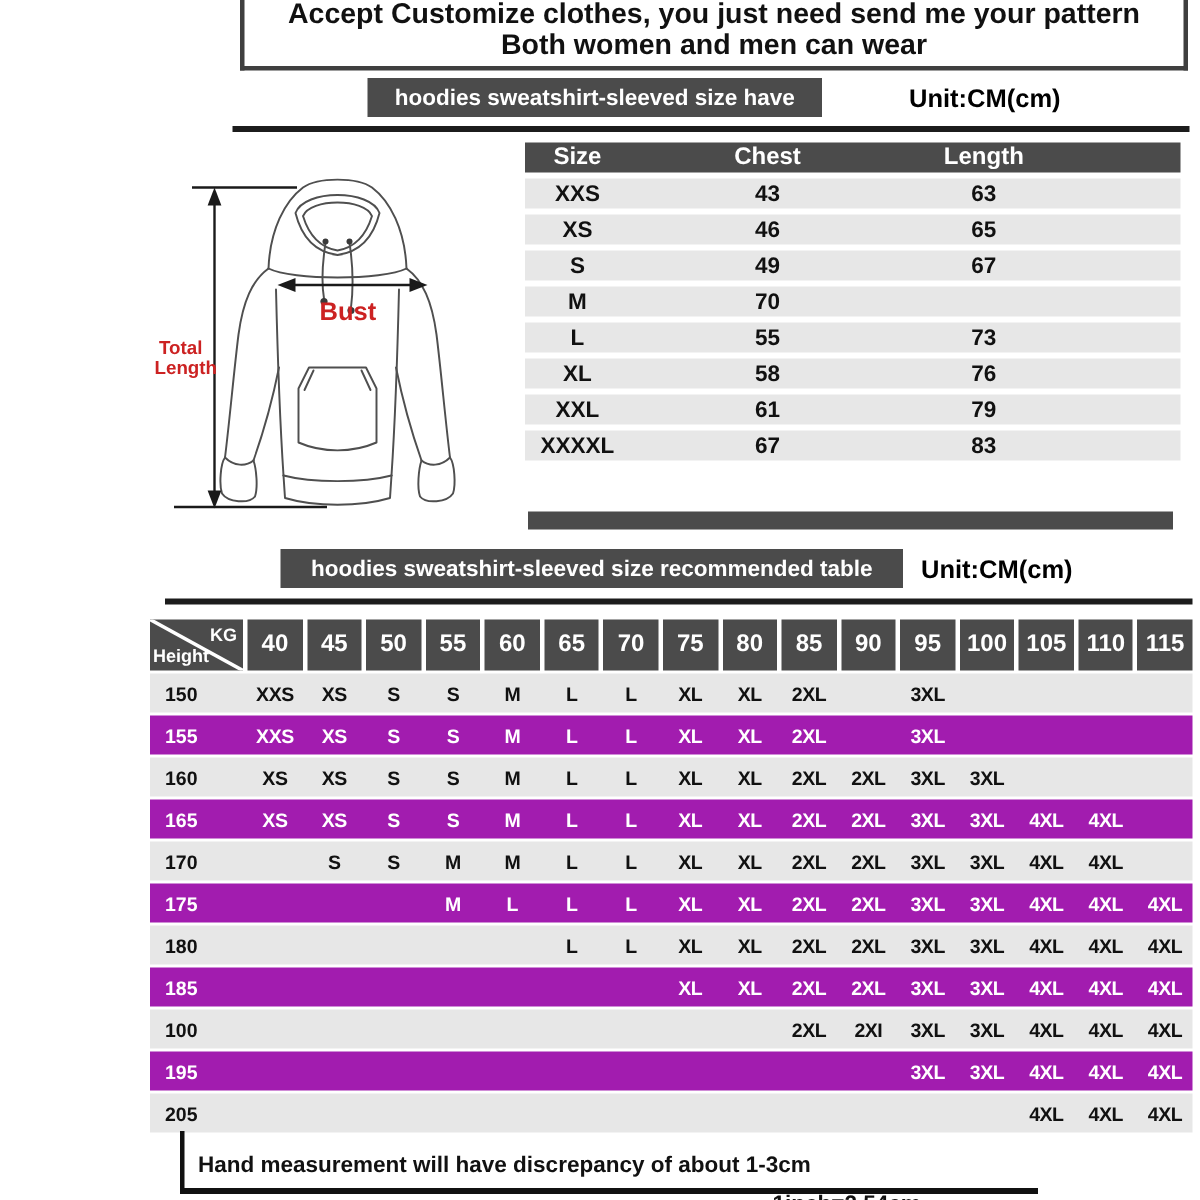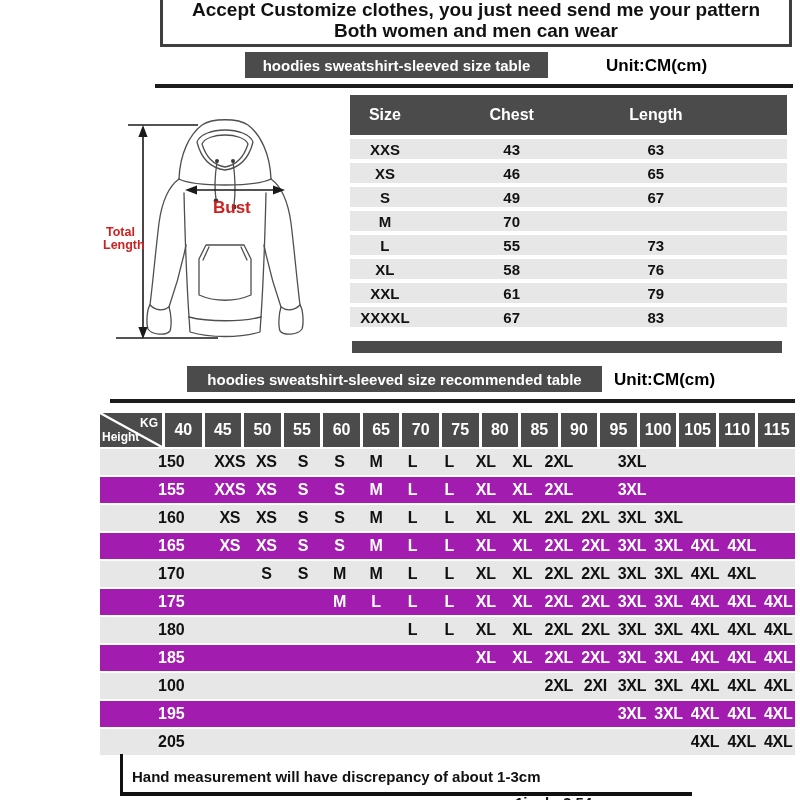--- a/index.html
+++ b/index.html
@@ -31,21 +31,21 @@
   .rule { background:#1c1c1c; height:4px; }
   .rule1 { left:155px; top:84px; width:638px; }
   .rule2 { left:110px; top:399px; width:685px; }
 
   
   .hoodie-wrap { left:100px; top:95px; width:250px; height:260px; }
 
   
   .size-table { left:350px; top:95px; width:437px; }
   .size-head {
-    display:grid; grid-template-columns:16% 42% 24% 1fr; height:40px;
+    display:grid; grid-template-columns:16% 42% 24% 1fr; height:20px;
     background:#4b4b4b; color:#fff; font-weight:bold; font-size:16px;
     align-items:center; text-align:center;
   }
   .size-rows { margin-top:4px; }
   .size-row {
     display:grid; grid-template-columns:16% 42% 24% 1fr; height:20px; margin-bottom:4px;
     background:#e7e7e7; font-weight:bold; font-size:15px; align-items:center; text-align:center;
   }
   .size-endbar { position:absolute; left:2px; top:246px; width:430px; height:12px; background:#4b4b4b; }
 
@@ -57,42 +57,42 @@
   .corner-cell { position:relative; background:#4b4b4b; color:#fff; font-weight:bold;padding-left:16px; }
   .corner-kg { position:absolute; top:3px; right:4px; font-size:12px; }
   .corner-height { position:absolute; bottom:3px; left:2px; font-size:12px; }
   .corner-diag { position:absolute; left:0; top:0; width:100%; height:100%; }
   .weight-box {
     background:#4b4b4b; color:#fff; font-weight:bold; font-size:16px;
     display:flex; align-items:center; justify-content:center;
   }
   .rec-row {
     display:grid; grid-template-columns:62px repeat(16, 1fr); column-gap:3px;
-    height:26px; margin-top:2px; align-items:center; font-weight:bold; font-size:16px;padding-left:48px;
+    height:26px; margin-top:2px; align-items:center; font-weight:bold; font-size:13px;
   }
   .rec-row.light { background:#e7e7e7; color:#111; }
   .rec-row.dark  { background:#a21caf; color:#fff; }
   .rec-height { text-align:left; padding-left:10px; }
   .rec-cell { text-align:center; letter-spacing:-0.3px; }
 
   
   .footer-vline { left:120px; top:754px; width:3px; height:42px; background:#111; }
   .footer-hline { left:120px; top:792px; width:572px; height:4px; background:#111; }
   .footer-note { left:132px; top:768px; font-size:15px; font-weight:bold; white-space:nowrap; }
   .footer-conv { left:515px; top:794px; font-size:15px; font-weight:bold; white-space:nowrap; }
 </style>
 </head>
 <body>
 
 <div class="abs top-box">
   <div class="l1">Accept Customize clothes, you just need send me your pattern</div>
   <div class="l2">Both women and men can wear</div>
 </div>
 
-<div class="abs bar bar1">hoodies sweatshirt-sleeved size  table</div>
+<div class="abs bar bar1">hoodies sweatshirt-sleeved size  have</div>
 <div class="abs unit unit1">Unit:CM(cm)</div>
 <div class="abs rule rule1"></div>
 
 <div class="abs hoodie-wrap">
   <svg viewBox="0 0 250 260" width="250" height="260">
     <g fill="none" stroke="#4f4f4f" stroke-width="1.3" stroke-linecap="round" stroke-linejoin="round">
 
       <path d="M79,84 C80,58 90,39 102,30 C112,23 138,23 148,30 C160,39 170,58 171,84"></path>
       <path d="M97,47 C103,31 147,31 153,47 C149,63 140,73 125,75 C110,73 101,63 97,47"></path>
       <path d="M102,49 C107,37 143,37 148,49 C144,62 137,70 125,72 C113,70 106,62 102,49"></path>

